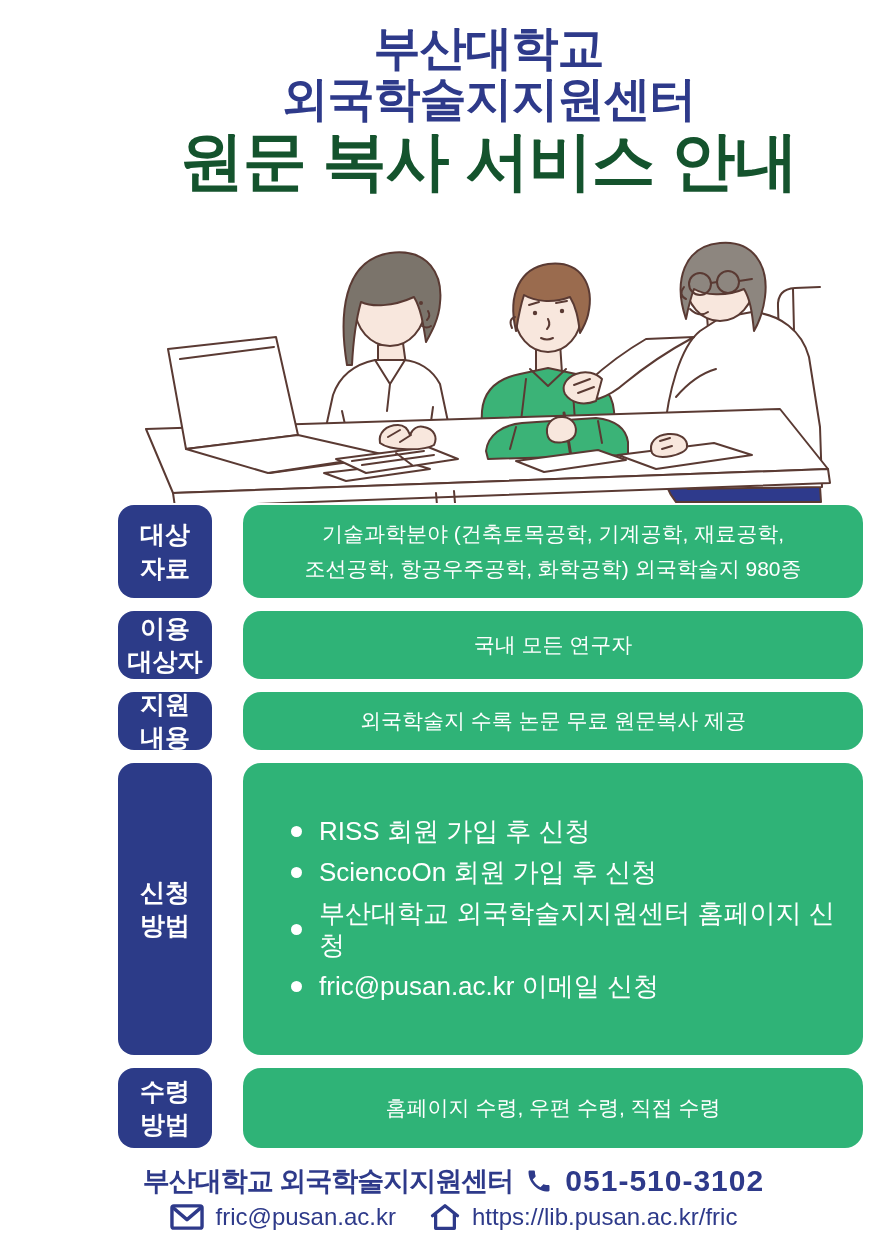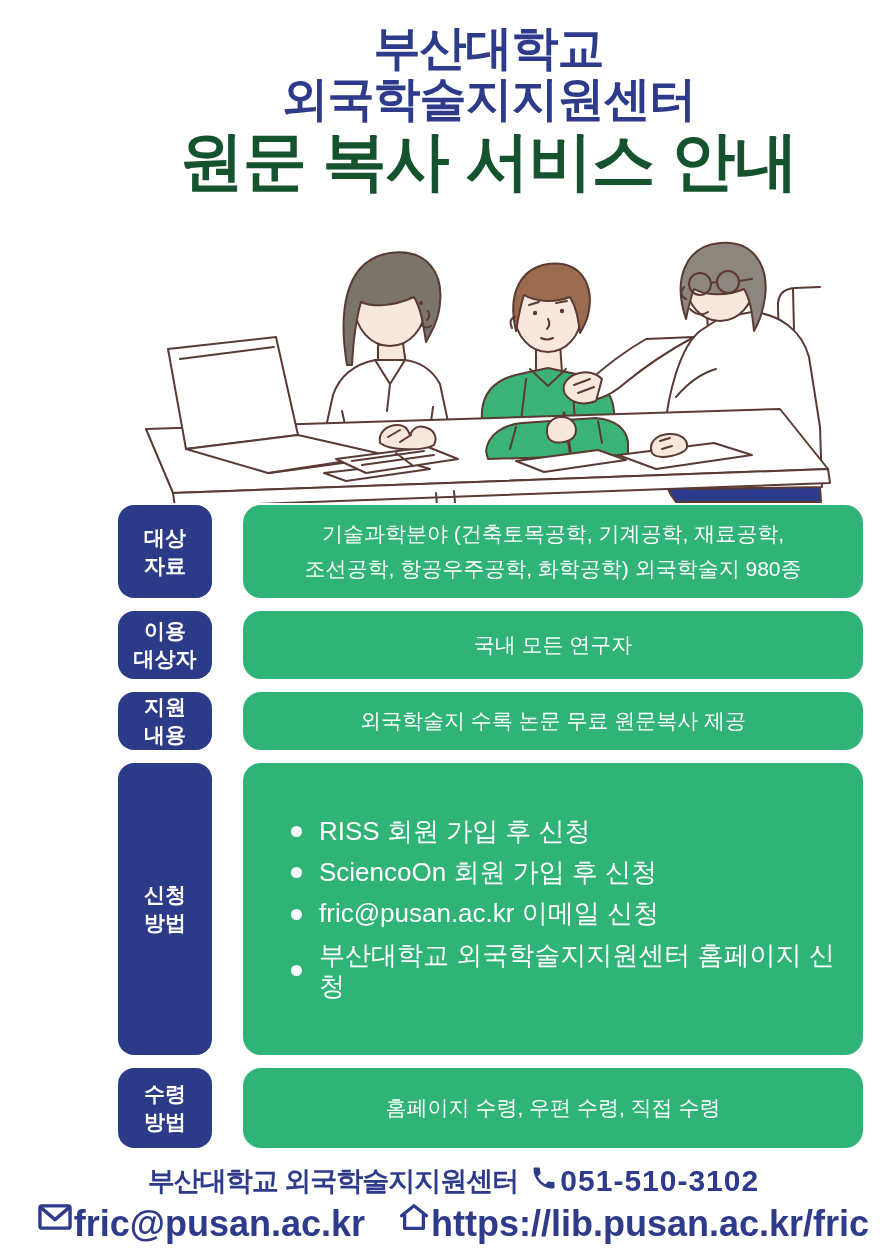--- a/index.html
+++ b/index.html
@@ -26,44 +26,44 @@
 
   
   .info{
     position:absolute;left:75px;top:505px;width:745px;
     display:flex;flex-direction:column;gap:13px;
   }
   .row{display:flex;gap:31px;align-items:stretch;}
   .row-label{
     flex:0 0 94px;width:94px;background:#2c3b88;border-radius:16px;
     color:#fff;display:flex;flex-direction:column;justify-content:center;
-    align-items:center;font-weight:700;font-size:21px;line-height:1.33;
+    align-items:center;font-weight:700;font-size:25px;line-height:1.33;
     text-align:center;
   }
   .row-content{
     flex:1;background:#2fb377;border-radius:18px;color:#fff;
     display:flex;flex-direction:column;justify-content:center;align-items:center;
     text-align:center;font-size:21px;font-weight:400;line-height:1.65;
     padding:1px 14px;box-sizing:border-box;
   }
   .r1{height:93px;} .r2{height:58px;} .r3{height:68px;} .r4{height:292px;} .r5{height:80px;}
   .row-content.bullet-box{align-items:flex-start;padding-left:48px;}
   .bullets{list-style:none;margin:0;padding:0;display:flex;flex-direction:column;gap:10px;}
   .bullets li{display:flex;align-items:center;gap:17px;font-size:26px;line-height:1.2;text-align:left;}
   .dot{flex:0 0 11px;width:11px;height:11px;border-radius:50%;background:#fff;}
 
   
   .footer{position:absolute;left:0;top:1163px;width:821px;color:#2e3a8a;}
   .f-line{display:flex;justify-content:center;align-items:center;}
   .f-line1{gap:12px;}
   .f-line2{gap:34px;margin-top:4px;}
-  .f-group{display:flex;gap:2px;}
+  .f-group{display:flex;align-items:center;gap:12px;}
   .f-org{font-size:27px;font-weight:800;letter-spacing:-1px;}
   .f-phone{font-size:30px;font-weight:800;letter-spacing:1px;}
-  .f-contact{font-size:36px;font-weight:700;letter-spacing:0;}
+  .f-contact{font-size:24px;font-weight:400;letter-spacing:0;}
   .f-icon{display:block;}
 </style>
 </head>
 <body>
 
 <div class="poster">
 
   <div class="title-block">
     <div class="title-navy">부산대학교</div>
     <div class="title-navy">외국학술지지원센터</div>
@@ -197,25 +197,25 @@
           <li>
             <span class="dot"></span>
             <span>RISS 회원 가입 후 신청</span>
           </li>
           <li>
             <span class="dot"></span>
             <span>SciencoOn 회원 가입 후 신청</span>
           </li>
           <li>
             <span class="dot"></span>
+            <span>부산대학교 외국학술지지원센터 홈페이지 신청</span>
+          </li>
+          <li>
+            <span class="dot"></span>
             <span>fric@pusan.ac.kr 이메일 신청</span>
-          </li>
-          <li>
-            <span class="dot"></span>
-            <span>부산대학교 외국학술지지원센터 홈페이지 신청</span>
           </li>
         </ul>
       </div>
     </div>
 
     <div class="row">
       <div class="row-label r5">
         <span>수령</span>
         <span>방법</span>
       </div>

